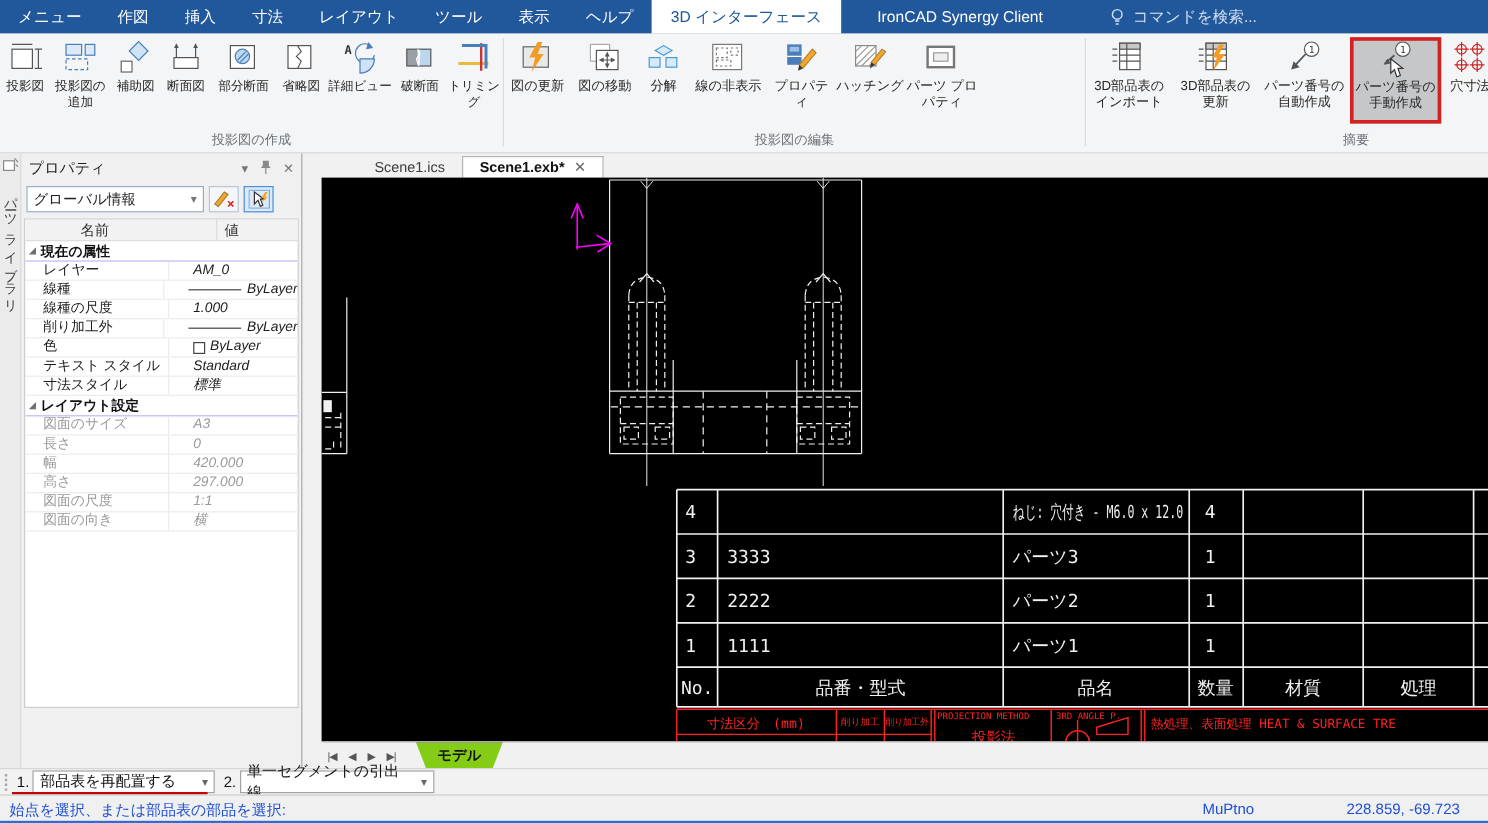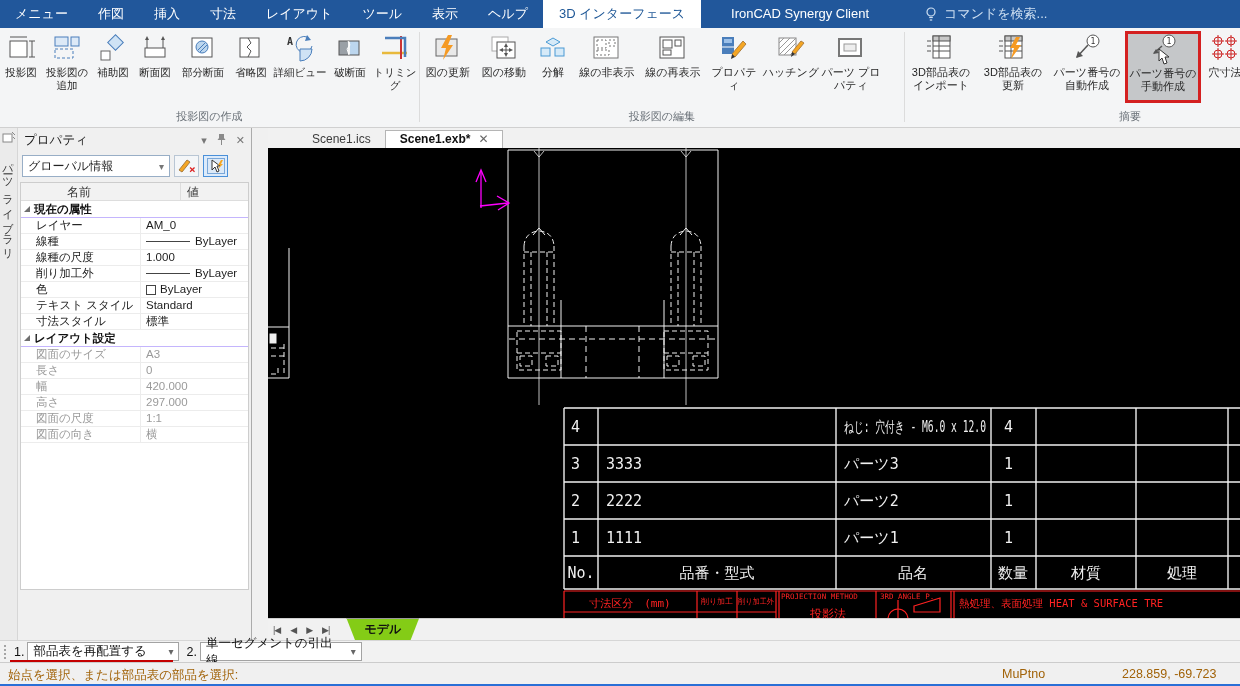--- a/index.html
+++ b/index.html
@@ -45,21 +45,21 @@
   .pcombo .da { color:#777; font-size:10px; }
   .pbtn { width:25px; height:22px; border:1px solid #b9c6d4; background:#f4f6f8; display:flex; align-items:center; justify-content:center; }
   .pbtn.sel { border:1px solid #4a90d9; background:#dcebfb; }
   .ptable { position:absolute; top:54px; left:2px; width:229px; height:408px; background:#fff; border:1px solid #cdcdcd; overflow:hidden; }
   .phead { height:18px; display:flex; background:#f2f2f2; border-bottom:1px solid #ddd; color:#333; }
   .phead span { padding:1px 0 0 6px; }
   .phead .c1 { width:119px;margin-left:40px; }
   .phead .c2 { flex:1; border-left:1px solid #ddd; }
   .prow { height:16px; display:flex; border-bottom:1px solid #ececec; font-size:11.5px; color:#1c1c1c; }
   .prow .pname { width:119px; padding-left:15px; line-height:15px; white-space:nowrap; overflow:hidden; }
-  .prow .pval { flex:1; border-left:1px solid #ececec; padding-left:5px; line-height:15px; white-space:nowrap; display:flex; align-items:center; }
+  .prow .pval { flex:1; border-left:1px solid #ececec; padding-left:20px; line-height:15px; white-space:nowrap; display:flex; align-items:center;font-style:italic; }
   .prow.dim { color:#9a9a9a; }
   .psec { height:17px; display:flex; align-items:center; border-bottom:1px solid #c4b5fd; font-weight:bold; font-size:11.5px; color:#111; padding-left:3px; }
   .tri { width:0; height:0; border-left:6px solid transparent; border-bottom:6px solid #6f6f6f; margin-right:4px; }
   .linemark { display:inline-block; width:44px; height:0; border-top:1px solid #444; margin-right:5px; }
   .colorbox { display:inline-block; width:10px; height:10px; border:1px solid #444; background:#fff; margin-right:4px; }
 
   
   .canvascol { position:absolute; left:268px; top:0; width:988px; height:512px; }
   .doctabs { height:20px; background:#f1f1f1; display:flex; align-items:flex-end; padding-left:30px; font-size:12px; }
   .dtab { padding:1px 14px 2px; color:#3c3c3c; }
@@ -74,21 +74,21 @@
   .cmdbar { position:absolute; top:640px; left:0; width:1240px; height:22px; background:#f2f2f2; border-top:1px solid #d6d6d6; display:flex; align-items:center; font-size:12.5px; color:#111; }
   .grip { width:5px; height:14px; border-left:2px dotted #a5a5a5; margin:0 5px 0 4px; }
   .cmdlabel { margin-right:3px; }
   .combo { height:19px; background:#fff; border:1px solid #a3a3a3; display:flex; align-items:center; justify-content:space-between; padding:0 5px; }
   .combo .da { color:#666; font-size:10px; margin-left:6px; }
   .c1w { width:152px; }
   .c2w { width:162px; margin-left:6px; }
   .redline { position:absolute; left:10px; top:19px; width:163px; height:3px; background:#c40000; }
 
   
-  .statusbar { position:absolute; top:662px; left:0; width:1240px; height:24px; background:#f0f0f0; border-top:1px solid #cccccc; font-size:12.5px; color:#a16207; }
+  .statusbar { position:absolute; top:662px; left:0; width:1240px; height:24px; background:#f0f0f0; border-top:1px solid #cccccc; font-size:12.5px; color:#1d4ed8; }
   .statusbar .prompt { position:absolute; left:8px; top:4px; }
   .statusbar .mode { position:absolute; left:1002px; top:4px; }
   .statusbar .coords { position:absolute; left:1122px; top:4px; }
   .bluebar { position:absolute; bottom:0; left:0; width:1240px; height:2px; background:#2a6fd6; }
 
   svg text { font-family:"DejaVu Sans Mono","Liberation Mono",monospace; }
 </style>
 </head>
 <body>
 
@@ -235,29 +235,20 @@
         </div>
         <div class="rbtn" style="width:66px">
           <svg class="icon" viewBox="0 0 30 32">
               <rect x="2" y="4" width="24" height="21" fill="#fff" stroke="#777"></rect>
               <rect x="5" y="7" width="9" height="8" fill="none" stroke="#777" stroke-dasharray="2 2"></rect>
               <rect x="17" y="7" width="6" height="6" fill="none" stroke="#777" stroke-dasharray="2 2"></rect>
               <rect x="5" y="17" width="12" height="5" fill="none" stroke="#777" stroke-dasharray="2 2"></rect>
             </svg>
           <span class="rlabel">線の非表示</span>
         </div>
-        <div class="rbtn" style="width:66px">
-          <svg class="icon" viewBox="0 0 30 32">
-              <rect x="2" y="4" width="24" height="21" fill="#fff" stroke="#555"></rect>
-              <rect x="5" y="7" width="9" height="8" fill="none" stroke="#555"></rect>
-              <rect x="17" y="7" width="6" height="6" fill="none" stroke="#555"></rect>
-              <rect x="5" y="17" width="8" height="5" fill="none" stroke="#555"></rect>
-            </svg>
-          <span class="rlabel">線の再表示</span>
-        </div>
         <div class="rbtn" style="width:56px">
           <svg class="icon" viewBox="0 0 30 32">
               <rect x="3" y="4" width="12" height="17" fill="#4a7ebb"></rect>
               <rect x="5" y="6" width="8" height="4" fill="#9cc0e8"></rect>
               <line x1="3" y1="14" x2="15" y2="14" stroke="#fff"></line>
               <polygon points="13,21 24,8 27,11 16,24" fill="#f5a623" stroke="#b08040"></polygon>
               <polygon points="13,21 12,26 16,24" fill="#333"></polygon>
             </svg>
           <span class="rlabel">プロパティ</span>
         </div>

